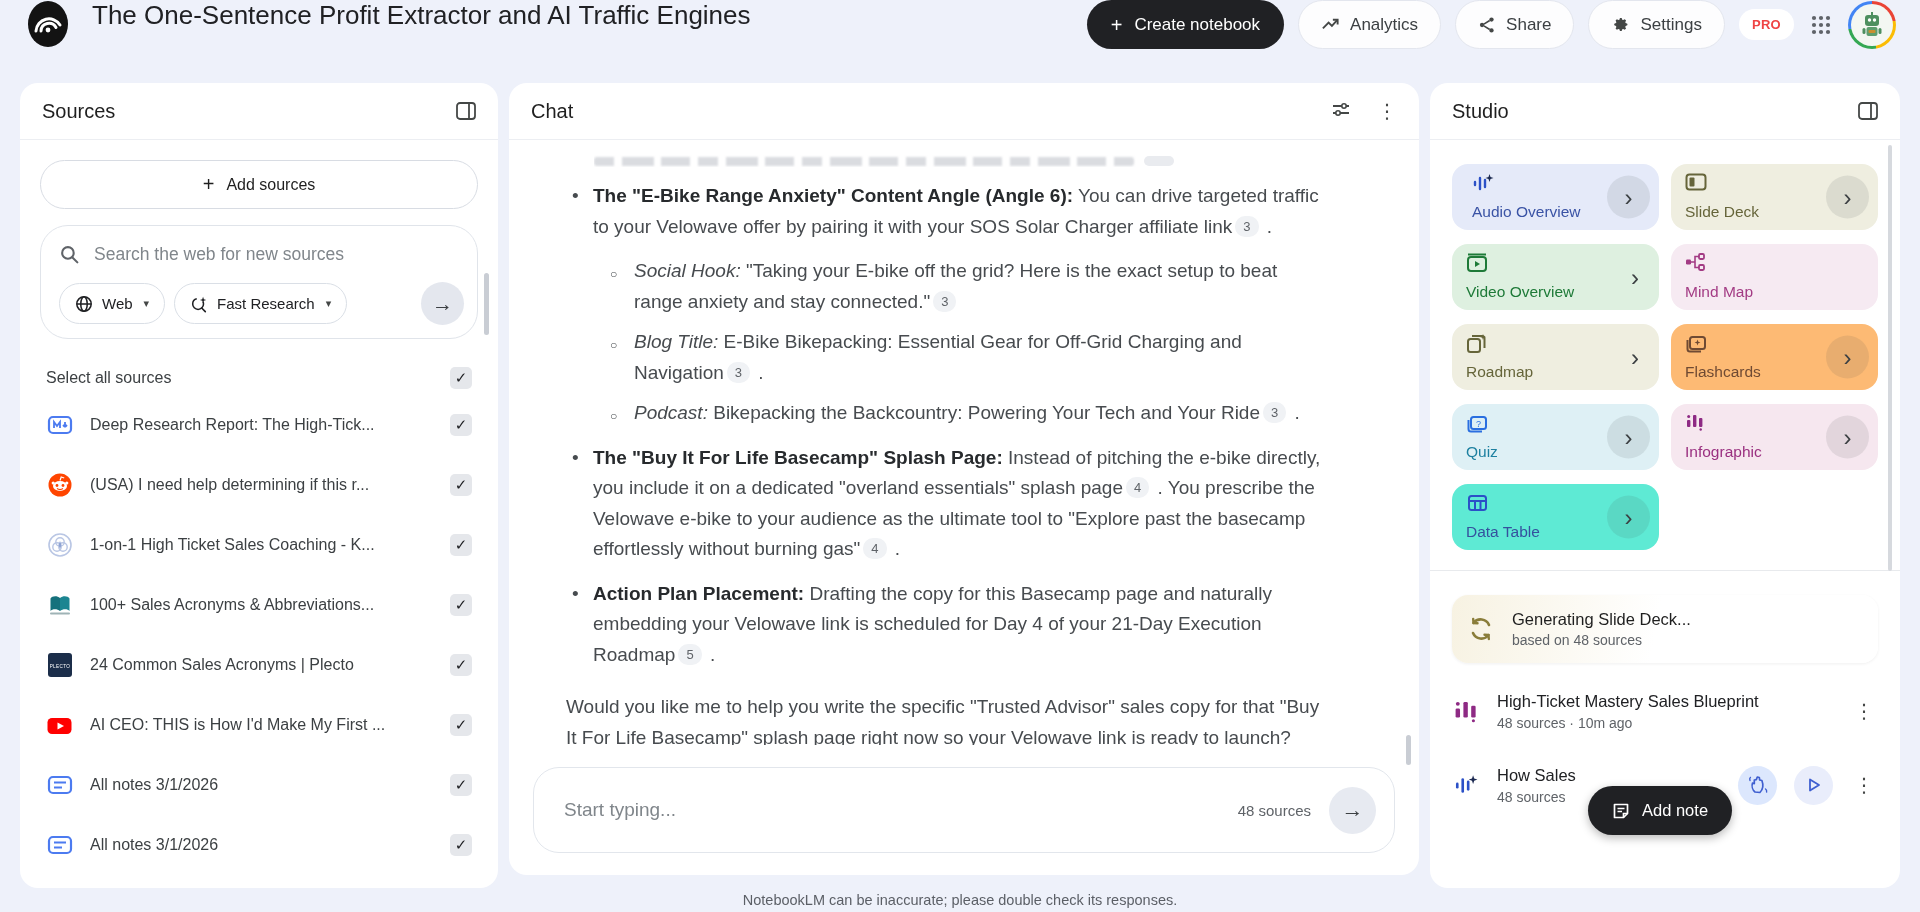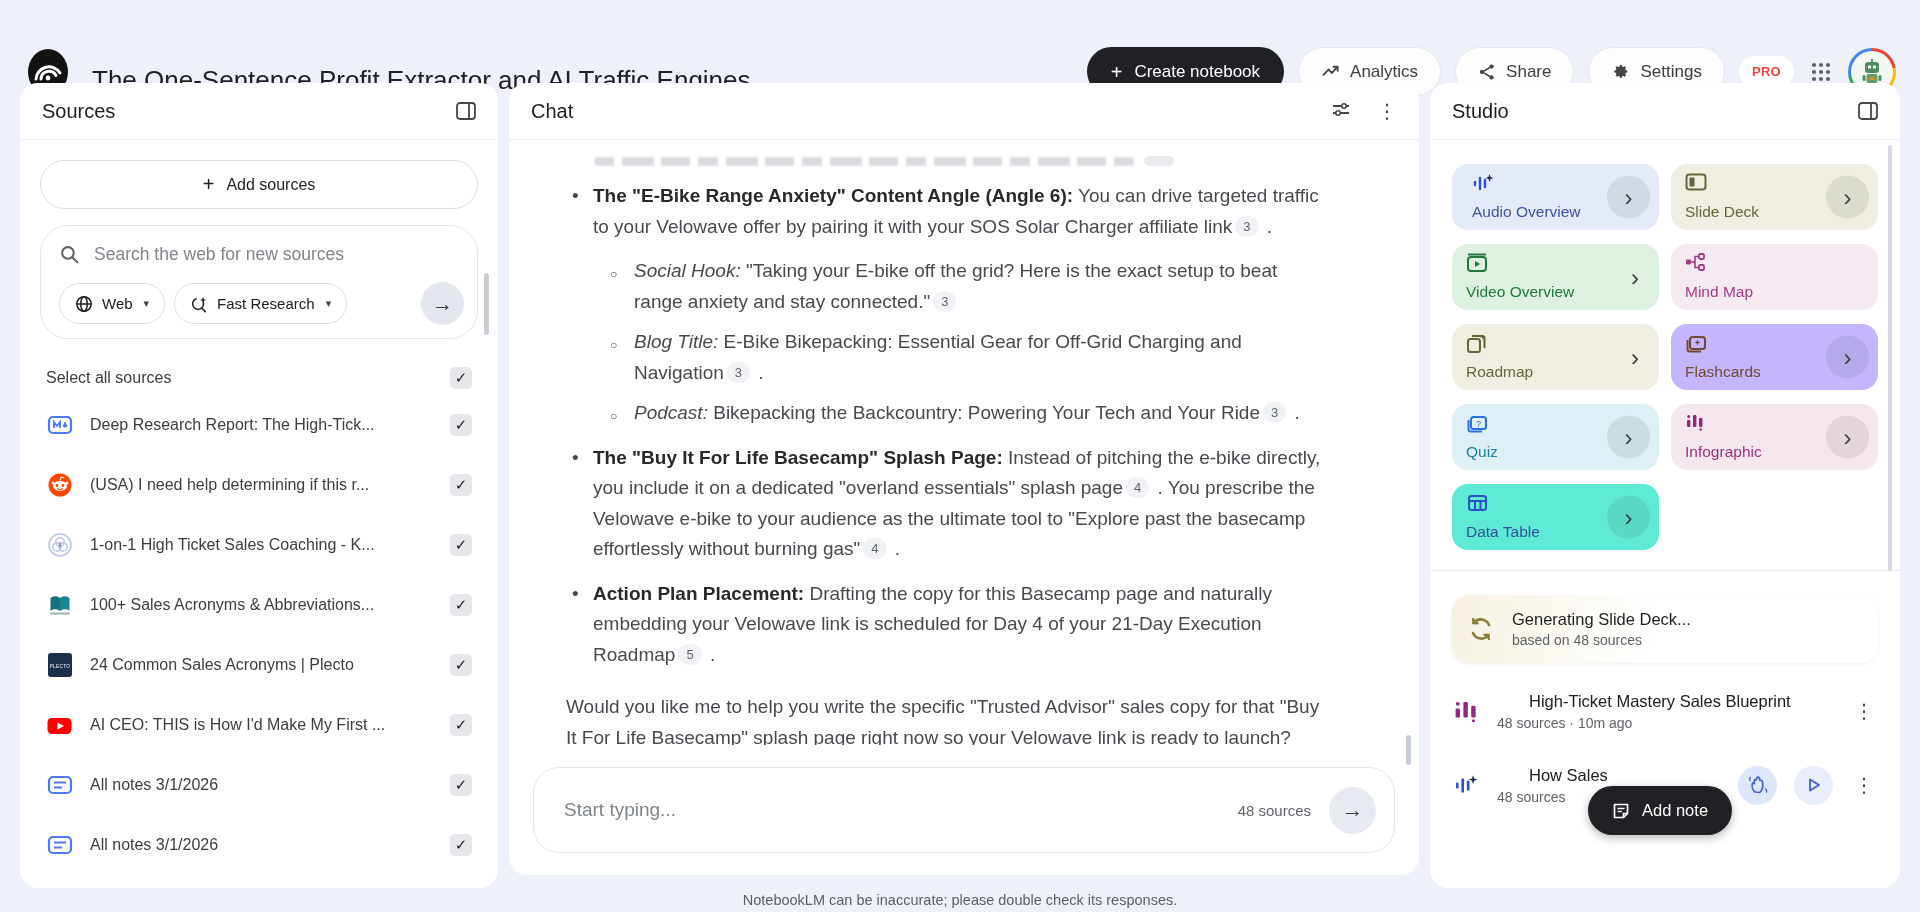--- a/index.html
+++ b/index.html
@@ -5,21 +5,21 @@
   * { margin:0; padding:0; box-sizing:border-box; }
   html,body { width:1920px; height:912px; }
   body {
     background:#eef1fa;
     font-family:"Liberation Sans", sans-serif;
     color:#202124;
     position:relative;
     overflow:hidden;
   }
   
-  .topbar { position:absolute; top:16px; left:0; right:0; height:80px; display:flex; align-items:flex-end; padding:0 24px; }
+  .topbar { position:absolute; top:0; left:0; right:0; height:80px; display:flex; align-items:flex-start; padding:0 24px; }
   .logo { width:48px; height:48px; flex:0 0 auto; }
   .nb-title { font-size:26px; font-weight:400; color:#202124; margin-left:20px; white-space:nowrap; }
   .topbar-right { margin-left:auto; display:flex; align-items:center; gap:14px; }
   .btn-dark { background:#202124; color:#fff; border:none; border-radius:25px; height:49px; padding:0 24px; display:flex; align-items:center; gap:12px; font-size:17px; font-family:inherit; cursor:pointer; }
   .btn-dark .plus { font-size:20px; line-height:1; }
   .pill-btn { background:#fdfdfe; border:1px solid #e3e6ee; border-radius:25px; height:49px; padding:0 22px; display:flex; align-items:center; gap:10px; font-size:17px; color:#3c4043; font-family:inherit; cursor:pointer; }
   .pill-btn svg { flex:0 0 auto; }
   .pro-badge { background:#fff; border-radius:17px; padding:8px 13px; font-size:13px; font-weight:700; color:#ef4444; letter-spacing:.3px; }
   .grid-icon { width:26px; height:26px; display:grid; place-items:center; cursor:pointer; }
   .avatar { width:48px; height:48px; border-radius:50%; padding:3px; background:conic-gradient(#ea4335 0 22%, #fbbc04 22% 47%, #34a853 47% 72%, #4285f4 72% 100%); cursor:pointer; }
@@ -73,32 +73,32 @@
   .tool-grid { padding:24px 22px 0; display:grid; grid-template-columns:1fr 1fr; gap:14px 12px; }
   .tool { height:66px; border-radius:16px; padding:9px 12px 9px 14px; position:relative; display:flex; flex-direction:column; justify-content:space-between; cursor:pointer; }
   .t-label { font-size:15.5px; font-weight:500; }
   .t-chev { position:absolute; right:9px; top:50%; transform:translateY(-50%); width:43px; height:43px; border-radius:50%; background:rgba(68,71,70,.11); display:grid; place-items:center; font-size:24px; color:#3c4043; border:none; cursor:pointer; }
   .t-chev.plain { background:transparent; width:30px; }
   .t-audio { background:#e5eaf9; color:#3a53a5;padding-left:20px; }
   .t-slide { background:#efeee0; color:#66653a; }
   .t-video { background:#def0e0; color:#1e7a38; }
   .t-mind  { background:#f6eaf2; color:#a33b84; }
   .t-reports { background:#efeee0; color:#66653a; }
-  .t-flash { background:#c4b5fd; color:#6f4a33; }
+  .t-flash { background:#fdba74; color:#6f4a33; }
   .t-quiz  { background:#def0f5; color:#1d80a0; }
   .t-info  { background:#f6e7ef; color:#9a3080; }
   .t-table { background:#5eead4; color:#35519e; }
   .studio-divider { height:1px; background:#e8eaed; margin-top:20px; }
   .gen-card { margin:24px 22px 0; border-radius:16px; background:linear-gradient(100deg,#f7f2e2 0%, #ffffff 48%); padding:15px 16px; display:flex; gap:18px; align-items:center; box-shadow:0 1px 3px rgba(60,64,67,.08); }
   .gen-text .gen-title { font-size:16.5px; font-weight:500; color:#1f1f1f; }
   .gen-text .gen-sub { font-size:14px; color:#5f6368; margin-top:3px; }
   .art-row { margin:22px 22px 0; display:flex; align-items:center; gap:17px; position:relative; min-height:52px; }
   .art-ic { width:28px; flex:0 0 auto; display:grid; place-items:center; }
   .art-text { flex:1; min-width:0; }
-  .art-title { font-size:16.5px; font-weight:500; color:#202124; white-space:nowrap; overflow:hidden;margin-left:32px; }
+  .art-title { font-size:16.5px; font-weight:500; color:#202124; white-space:nowrap; overflow:hidden; }
   .art-meta { font-size:14px; color:#5f6368; margin-top:4px; white-space:nowrap; }
   .round-ic { width:39px; height:39px; border-radius:50%; border:none; display:grid; place-items:center; flex:0 0 auto; cursor:pointer; }
   .hand-circle { background:#dce7fd; }
   .play-circle { background:#e9edfb; }
   .art-dots { background:none; border:none; font-size:20px; color:#444746; cursor:pointer; padding:0 4px; }
   .partial-row { margin:28px 22px 0 70px; overflow:hidden; height:14px; }
   .partial-row .streak { width:320px; }
   .add-note { position:absolute; left:158px; top:703px; height:49px; padding:0 24px; background:#202124; color:#fff; border:none; border-radius:25px; display:flex; align-items:center; gap:12px; font-size:16.5px; font-family:inherit; z-index:6; box-shadow:0 3px 10px rgba(0,0,0,.28); cursor:pointer; }
   
   .sb { position:absolute; border-radius:3px; background:#c9cdd4; }

